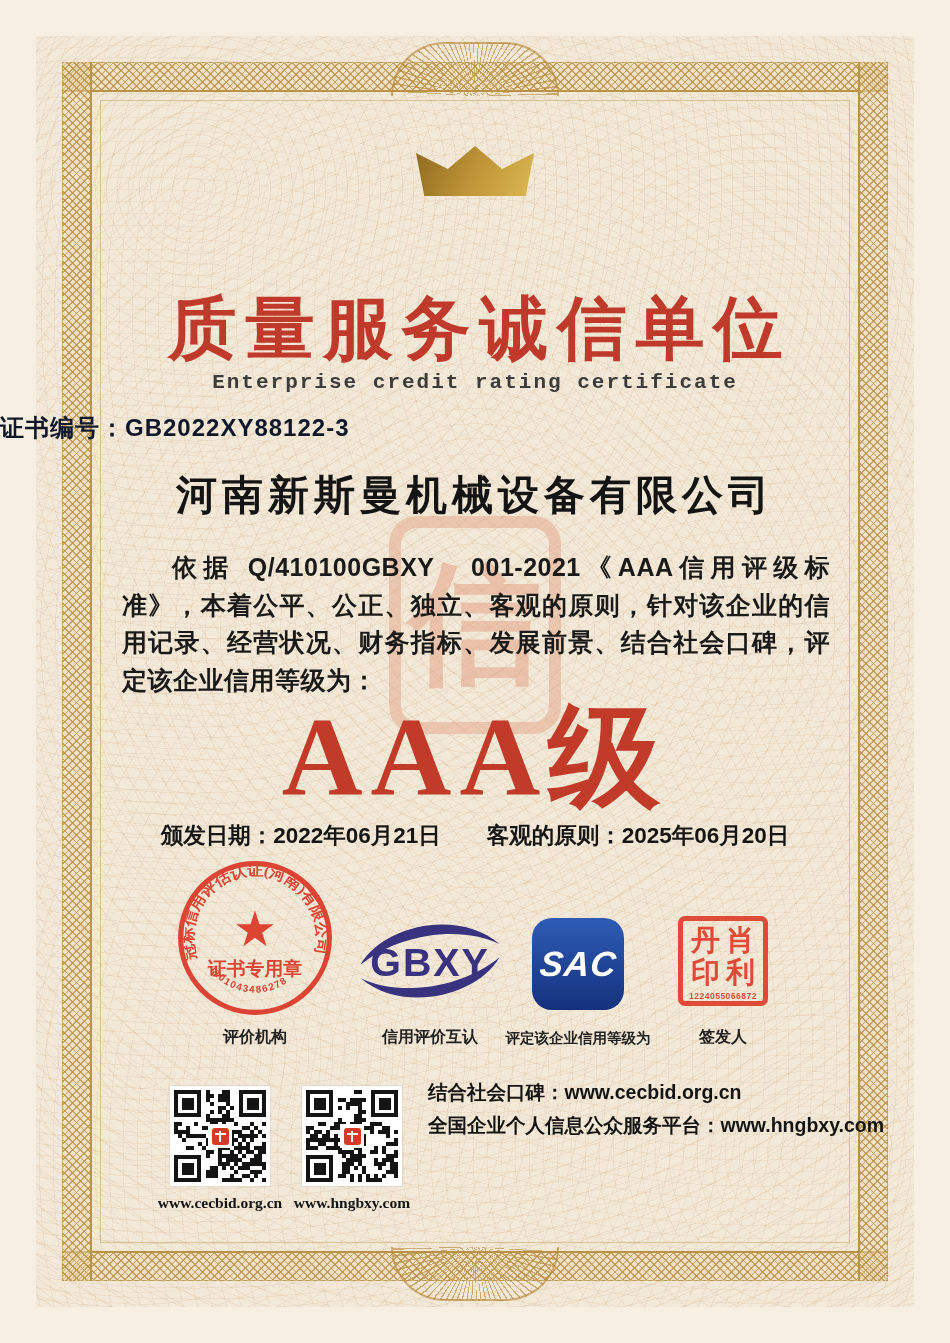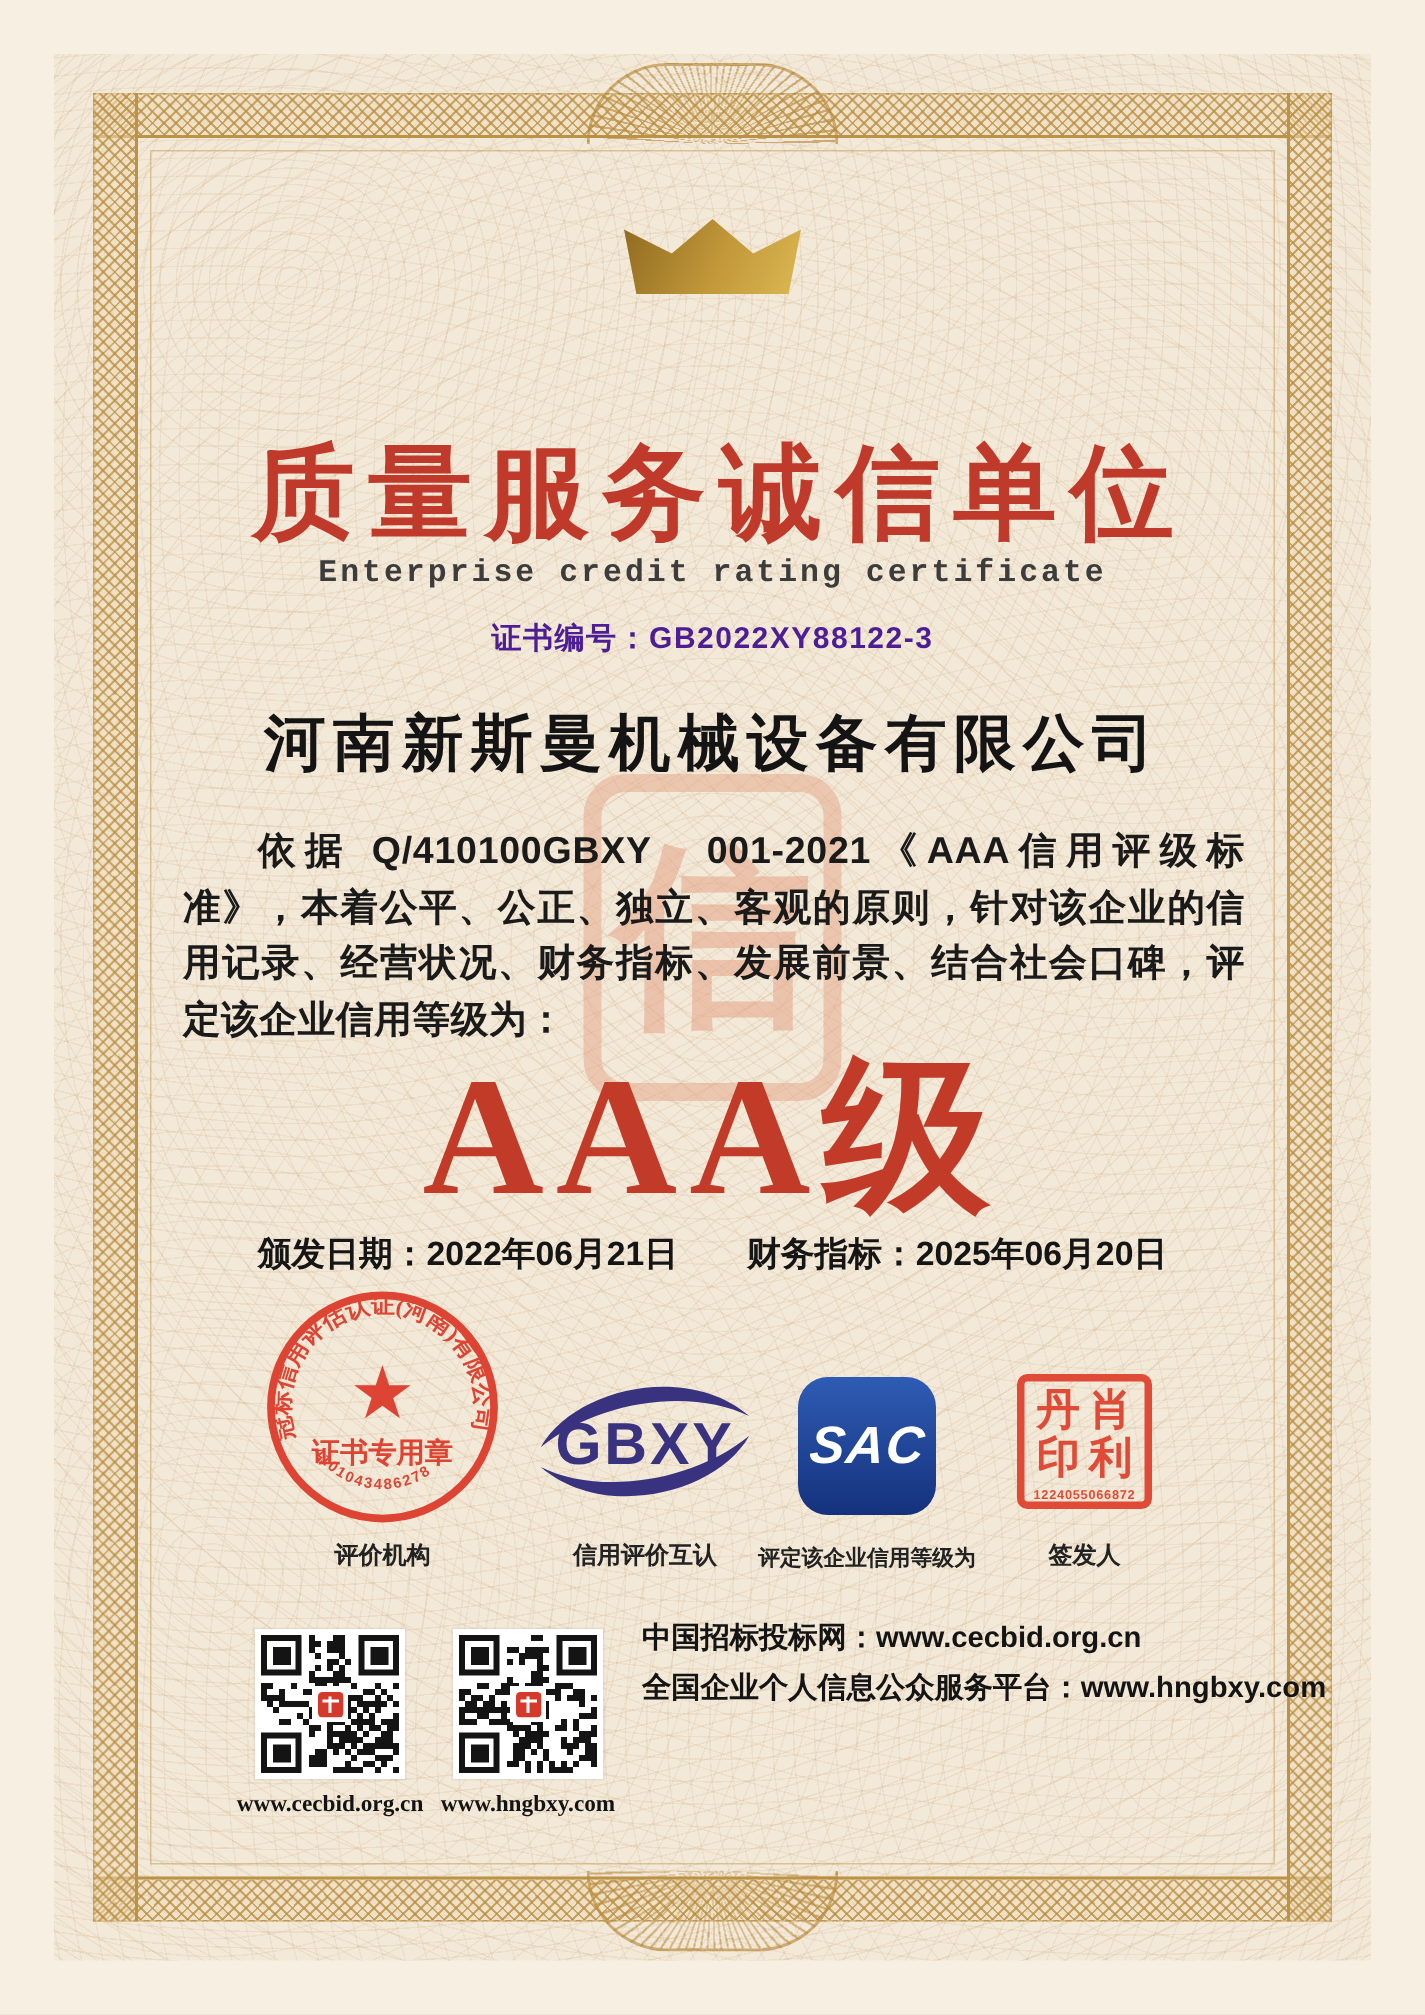--- a/index.html
+++ b/index.html
@@ -68,22 +68,22 @@
   .title{
     top:283px;left:0;right:0;text-align:center;z-index:1;
     font-family:"Liberation Serif",serif;font-weight:900;font-size:69px;letter-spacing:9px;
     color:#c03a2b;text-indent:9px;
   }
   .subtitle{
     top:371px;left:0;right:0;text-align:center;z-index:1;
     font-family:"Liberation Mono",monospace;font-size:21px;letter-spacing:2px;color:#3c3c3c;font-weight:700;
   }
   .certno{
-    top:412px;left:0;right:0;text-align:center;z-index:1;
-    font-size:20px;color:#4c1d95;font-weight:600;letter-spacing:1px;
+    top:412px;left:0;right:0;z-index:1;
+    font-size:24px;color:#0f172a;font-weight:600;letter-spacing:1px;
   }
   .company{
     top:468px;left:0;right:0;text-align:center;z-index:1;
     font-size:41px;font-weight:800;letter-spacing:5px;color:#141414;
   }
   .body-par{
     top:549px;left:122px;width:708px;z-index:1;margin:0;
     font-size:25px;font-weight:600;color:#1a1a1a;line-height:1.5;
     text-align:justify;text-indent:2em;letter-spacing:.5px;
   }
@@ -187,21 +187,21 @@
 
   <div class="abs company">河南新斯曼机械设备有限公司</div>
   <p class="abs body-par">依据 Q/410100GBXY　001-2021《AAA信用评级标准》，本着公平、公正、独立、客观的原则，针对该企业的信用记录、经营状况、财务指标、发展前景、结合社会口碑，评定该企业信用等级为：</p>
   <div class="abs rating">AAA级</div>
 
   <div class="abs dates">
     <div>
       <span>颁发日期：</span><span>2022年06月21日</span>
     </div>
     <div>
-      <span>财务指标：</span><span>2025年06月20日</span>
+      <span>客观的原则：</span><span>2025年06月20日</span>
     </div>
   </div>
 
   <div class="abs seal-col col-round">
     <svg class="round-seal-svg" viewBox="0 0 170 170">
       <defs>
         <path id="arcT" d="M 23,107 A 66,66 0 1 1 147,107" fill="none"></path>
         <path id="arcB" d="M 36,117 A 59,59 0 0 0 134,117" fill="none"></path>
       </defs>
       <circle cx="85" cy="85" r="79" fill="none" stroke="#dd4433" stroke-width="5.5"></circle>
@@ -599,20 +599,20 @@
       <div class="finder tl"></div>
       <div class="finder tr"></div>
       <div class="finder bl"></div>
       <div class="qr-seal"></div>
     </div>
     <div class="qr-label">www.hngbxy.com</div>
   </div>
 
   <div class="abs footer-links">
     <div class="f-row">
-      <span>中国招标投标网：</span><span class="f-val">www.cecbid.org.cn</span>
+      <span>结合社会口碑：</span><span class="f-val">www.cecbid.org.cn</span>
     </div>
     <div class="f-row">
       <span>全国企业个人信息公众服务平台：</span><span class="f-val">www.hngbxy.com</span>
     </div>
   </div>
 
 </div>
 
 </body></html>

